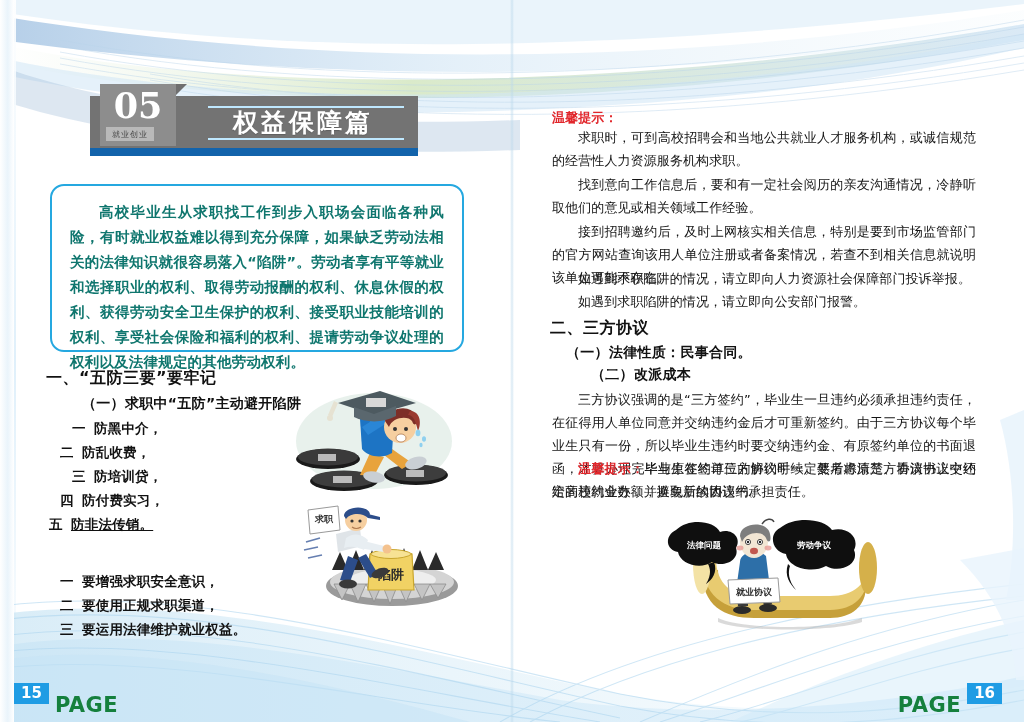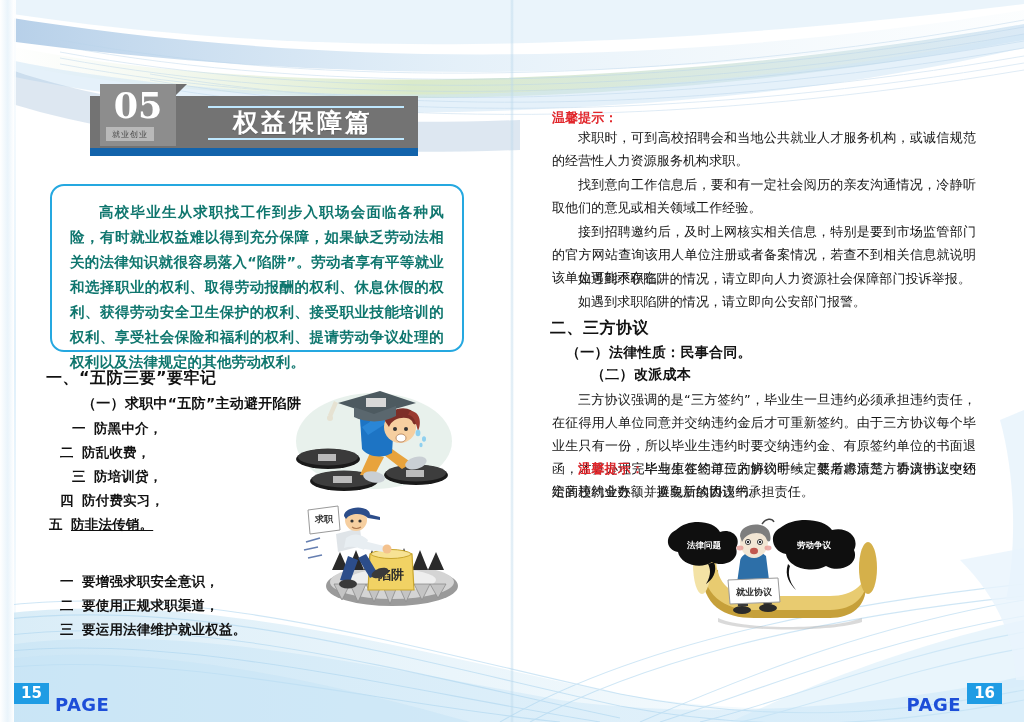--- a/index.html
+++ b/index.html
@@ -95,21 +95,21 @@
   .tip{color:#e1262b;font-weight:bold;}
 
   
   .foot{position:absolute;bottom:18px;height:22px;display:flex;align-items:center;}
   .foot-l{left:14px;}
   .foot-r{right:22px;}
   .pg-chip{
     background:#1f9ce4;color:#ffffff;font-weight:bold;font-size:15px;
     padding:2px 7px 3px 7px;line-height:16px;
   }
-  .pg-word{color:#1d4ed8;font-weight:bold;font-size:18px;letter-spacing:.5px;padding:0 6px;margin-top:23px;}
+  .pg-word{color:#15803d;font-weight:bold;font-size:21px;letter-spacing:.5px;padding:0 6px;margin-top:23px;}
 
   
   .illus{position:absolute;}
 </style>
 </head>
 <body>
 
 <div class="page">
 
   <svg class="bg-svg" viewBox="0 0 1024 722" preserveAspectRatio="none">

